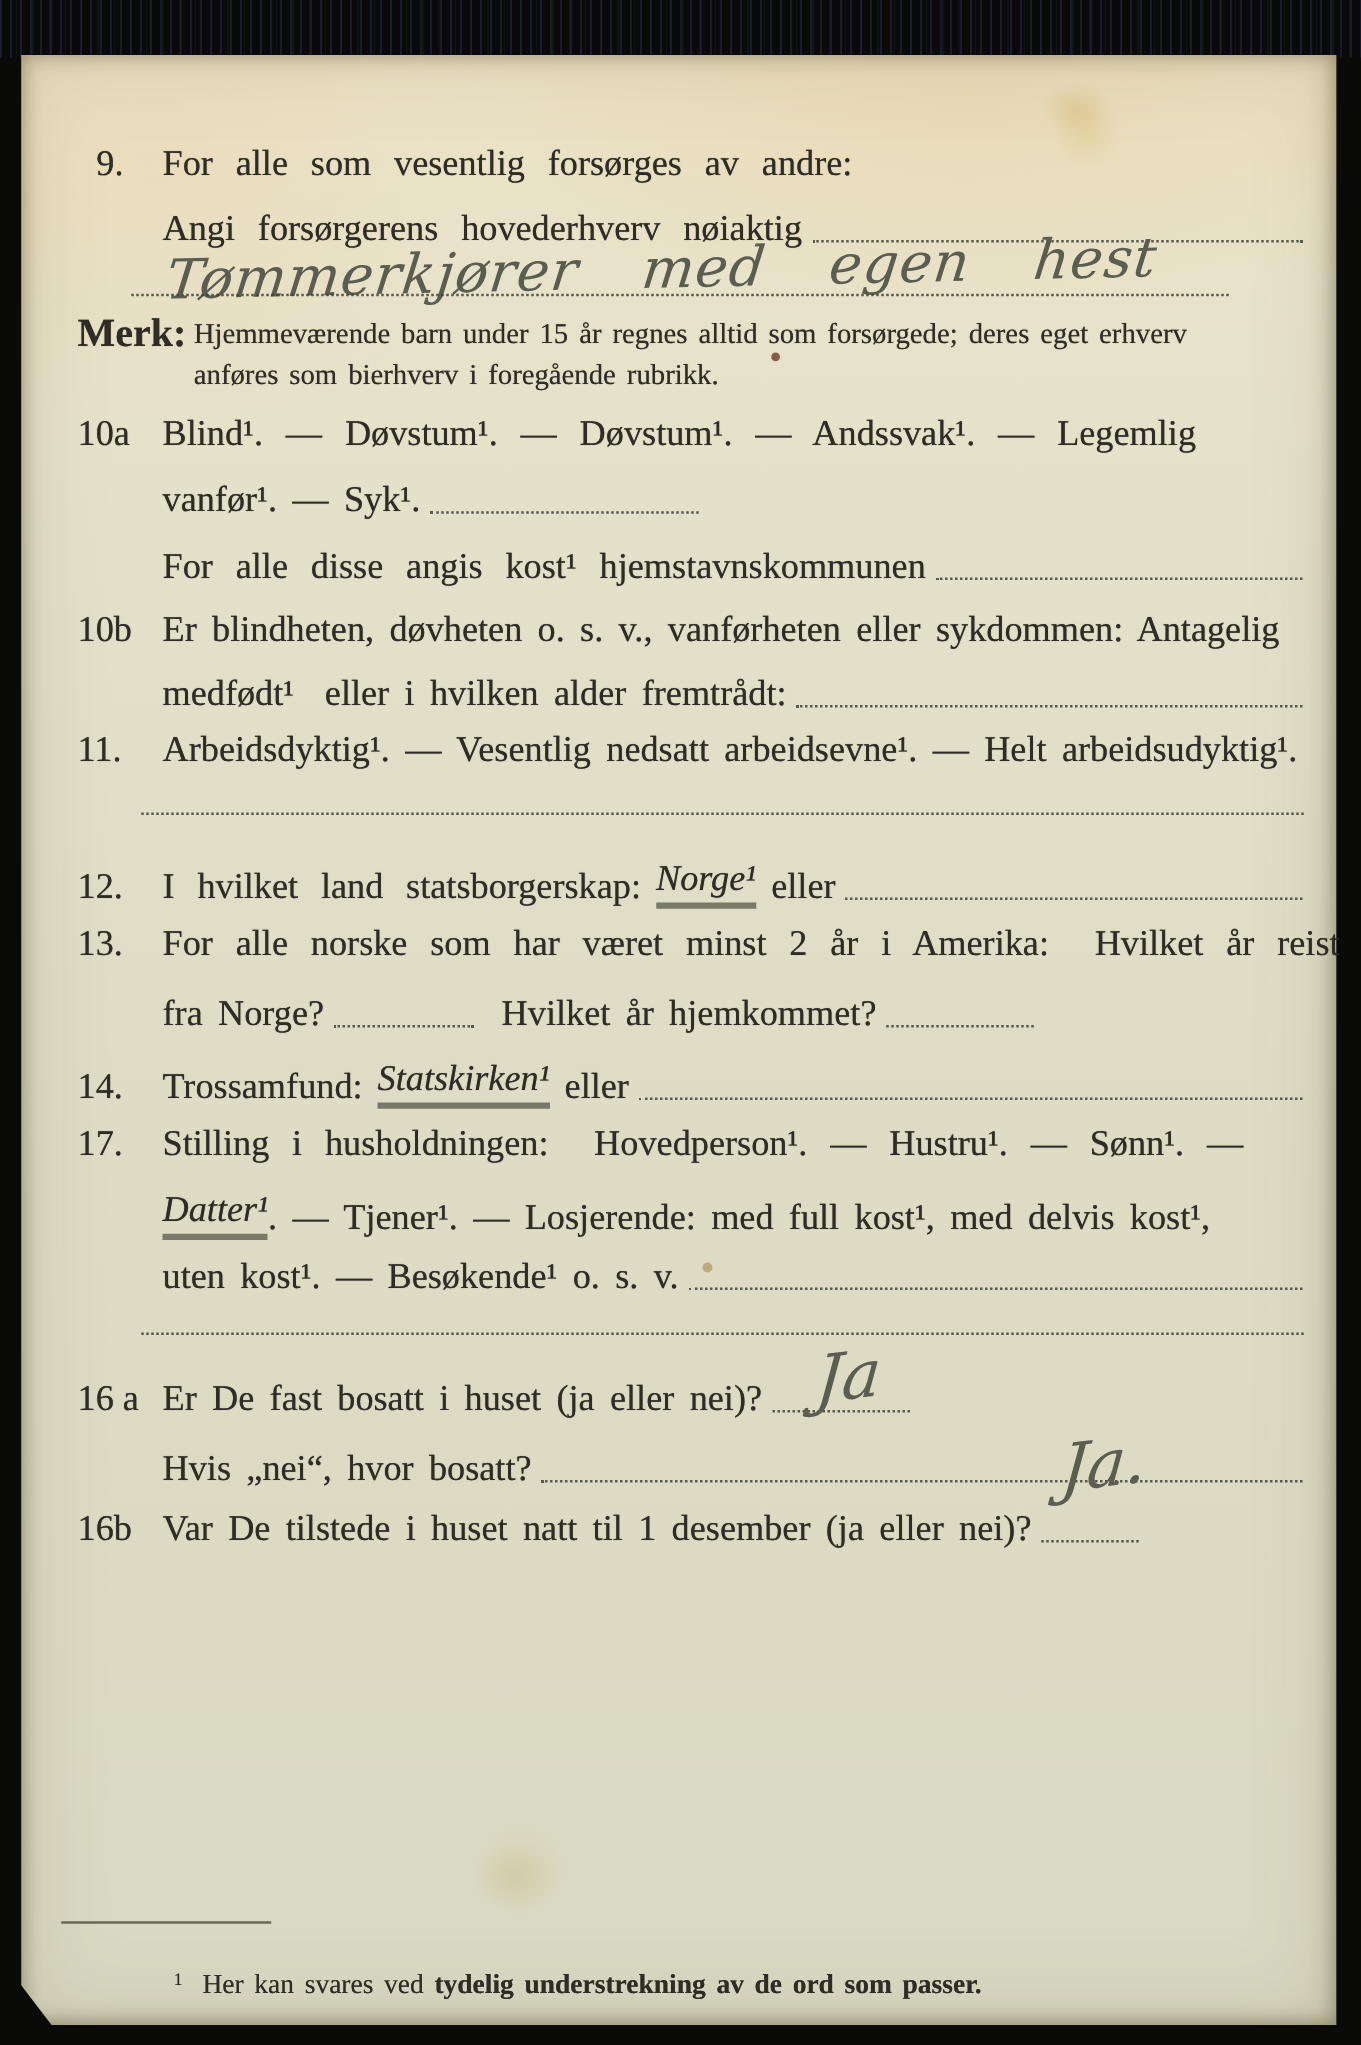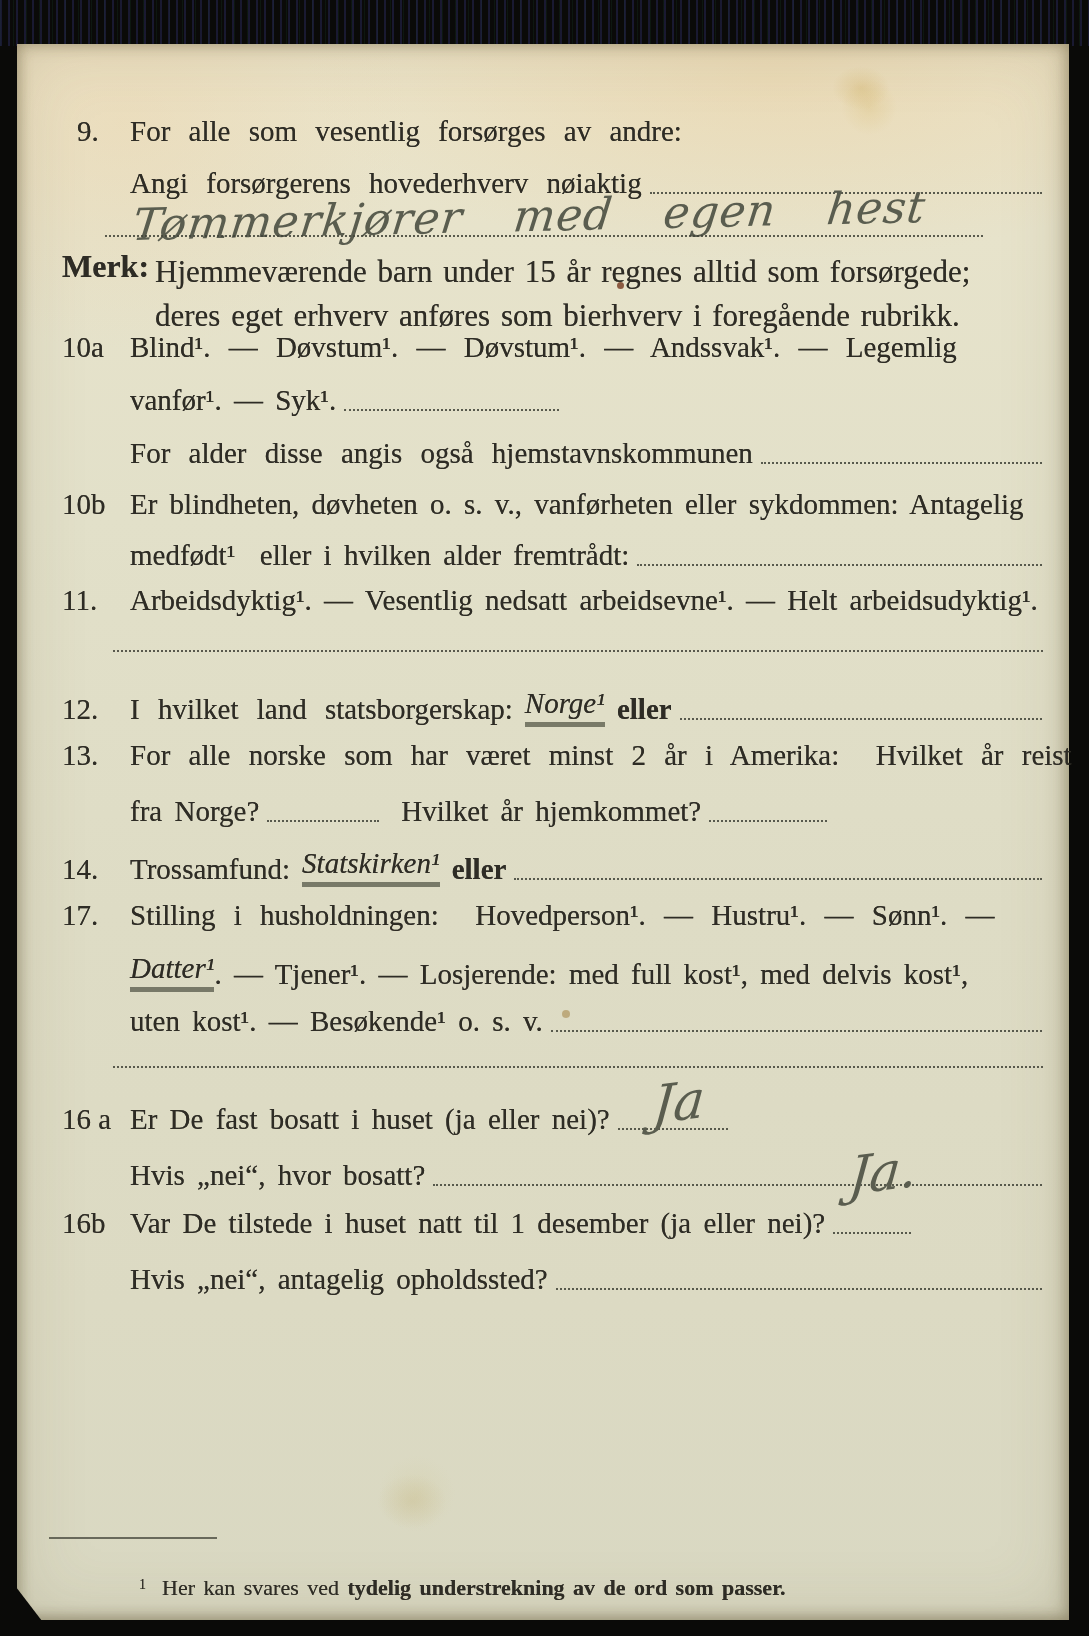--- a/index.html
+++ b/index.html
@@ -33,41 +33,41 @@
   .row{
     position:absolute;left:45px;width:982px;
     display:flex;align-items:flex-end;
     font-size:29px;line-height:35px;color:#2e2c25;
     text-shadow:0 0 .6px rgba(46,44,37,.75);
   }
   .num{flex:0 0 68px;white-space:pre;}
   .ind9{text-indent:15px;}
   .txt{white-space:pre;word-spacing:5px;}
   .spread{word-spacing:11px;}
-  .ml{margin-left:12px;font-weight:bold;}
+  .ml{margin-left:12px;}
   .fill{flex:1 1 auto;border-bottom:2px dotted rgba(64,66,55,.85);margin:0 2px 7px 8px;min-width:16px;}
   .ffix{flex:0 0 auto;}
   .hand-underline{
     white-space:pre;word-spacing:5px;margin-left:12px;
     border-bottom:5px solid rgba(80,83,68,.72);padding-bottom:1px;font-style:italic;
   }
   .hand-underline.nml{margin-left:0;}
   .sep{position:absolute;left:96px;right:26px;height:0;border-bottom:2px dotted rgba(58,60,50,.82);}
   .dotline{position:absolute;height:0;border-bottom:2px dotted rgba(64,66,55,.85);}
   .hw{
     position:absolute;font-style:italic;color:#5a5d4f;
     font-family:"DejaVu Serif",serif;white-space:pre;
   }
   .hw9{left:116px;top:146px;font-size:44px;letter-spacing:1px;word-spacing:36px;
        transform:rotate(-1.3deg) skewX(-8deg);}
   .hwja{font-size:52px;transform:rotate(-7deg) skewX(-12deg);}
   .merk-row{position:absolute;left:45px;top:206px;width:955px;display:flex;
     color:#2e2c25;text-shadow:0 0 .6px rgba(46,44,37,.7);}
   .merk-label{flex:0 0 93px;font-weight:bold;font-size:32px;line-height:33px;}
-  .merk-text{font-size:31px;line-height:44px;word-spacing:3px;}
+  .merk-text{font-size:23px;line-height:33px;word-spacing:3px;}
   .footrule{position:absolute;left:32px;top:1493px;width:168px;height:0;
     border-bottom:2px solid rgba(55,57,47,.7);}
   .footnote{position:absolute;left:88px;top:1505px;font-size:22px;line-height:24px;
     color:#2e2c25;word-spacing:3px;white-space:pre;text-shadow:0 0 .5px rgba(46,44,37,.7);}
   .footnote .fsup{font-size:14px;vertical-align:6px;margin-right:16px;}
   .fbold{font-weight:bold;}
   .stain{position:absolute;border-radius:50%;}
   .stain.dot1{left:600px;top:238px;width:7px;height:7px;background:rgba(110,45,20,.75);}
   .stain.dot2{left:545px;top:966px;width:8px;height:8px;background:rgba(150,110,40,.45);}
   .stain.blotch1{left:815px;top:22px;width:58px;height:44px;background:radial-gradient(rgba(200,165,80,.28),transparent 70%);}
@@ -108,21 +108,21 @@
     <span class="num">10a</span>
     <span class="txt spread">Blind¹. — Døvstum¹. — Døvstum¹. — Andssvak¹. — Legemlig</span>
   </div>
   <div class="row" style="top:339px">
     <span class="num"></span>
     <span class="txt">vanfør¹. — Syk¹.</span>
     <span class="fill ffix" style="width:215px"></span>
   </div>
   <div class="row" style="top:392px">
     <span class="num"></span>
-    <span class="txt spread">For alder disse angis også hjemstavnskommunen</span>
+    <span class="txt spread">For alle disse angis kost¹ hjemstavnskommunen</span>
     <span class="fill"></span>
   </div>
 
   <div class="row" style="top:443px">
     <span class="num">10b</span>
     <span class="txt">Er blindheten, døvheten o. s. v., vanførheten eller sykdommen: Antagelig</span>
   </div>
   <div class="row" style="top:494px">
     <span class="num"></span>
     <span class="txt">medfødt¹  eller i hvilken alder fremtrådt:</span>
@@ -192,25 +192,20 @@
     <span class="txt">Hvis „nei“, hvor bosatt?</span>
     <span class="fill"></span>
   </div>
 
   <div class="row" style="top:1162px">
     <span class="num">16b</span>
     <span class="txt">Var De tilstede i huset natt til 1 desember (ja eller nei)?</span>
     <span class="fill ffix" style="width:78px"></span>
   </div>
   <div class="hw hwja" style="left:832px;top:1098px">Ja.</div>
-  <div class="row" style="top:1218px">
-    <span class="num"></span>
-    <span class="txt">Hvis „nei“, antagelig opholdssted?</span>
-    <span class="fill"></span>
-  </div>
 
   <div class="footrule"></div>
   <div class="footnote">
     <span class="fsup">1</span><span>Her kan svares ved </span><span class="fbold">tydelig understrekning av de ord som passer.</span>
   </div>
 
   <div class="corner"></div>
 </div>
 
 </body></html>

